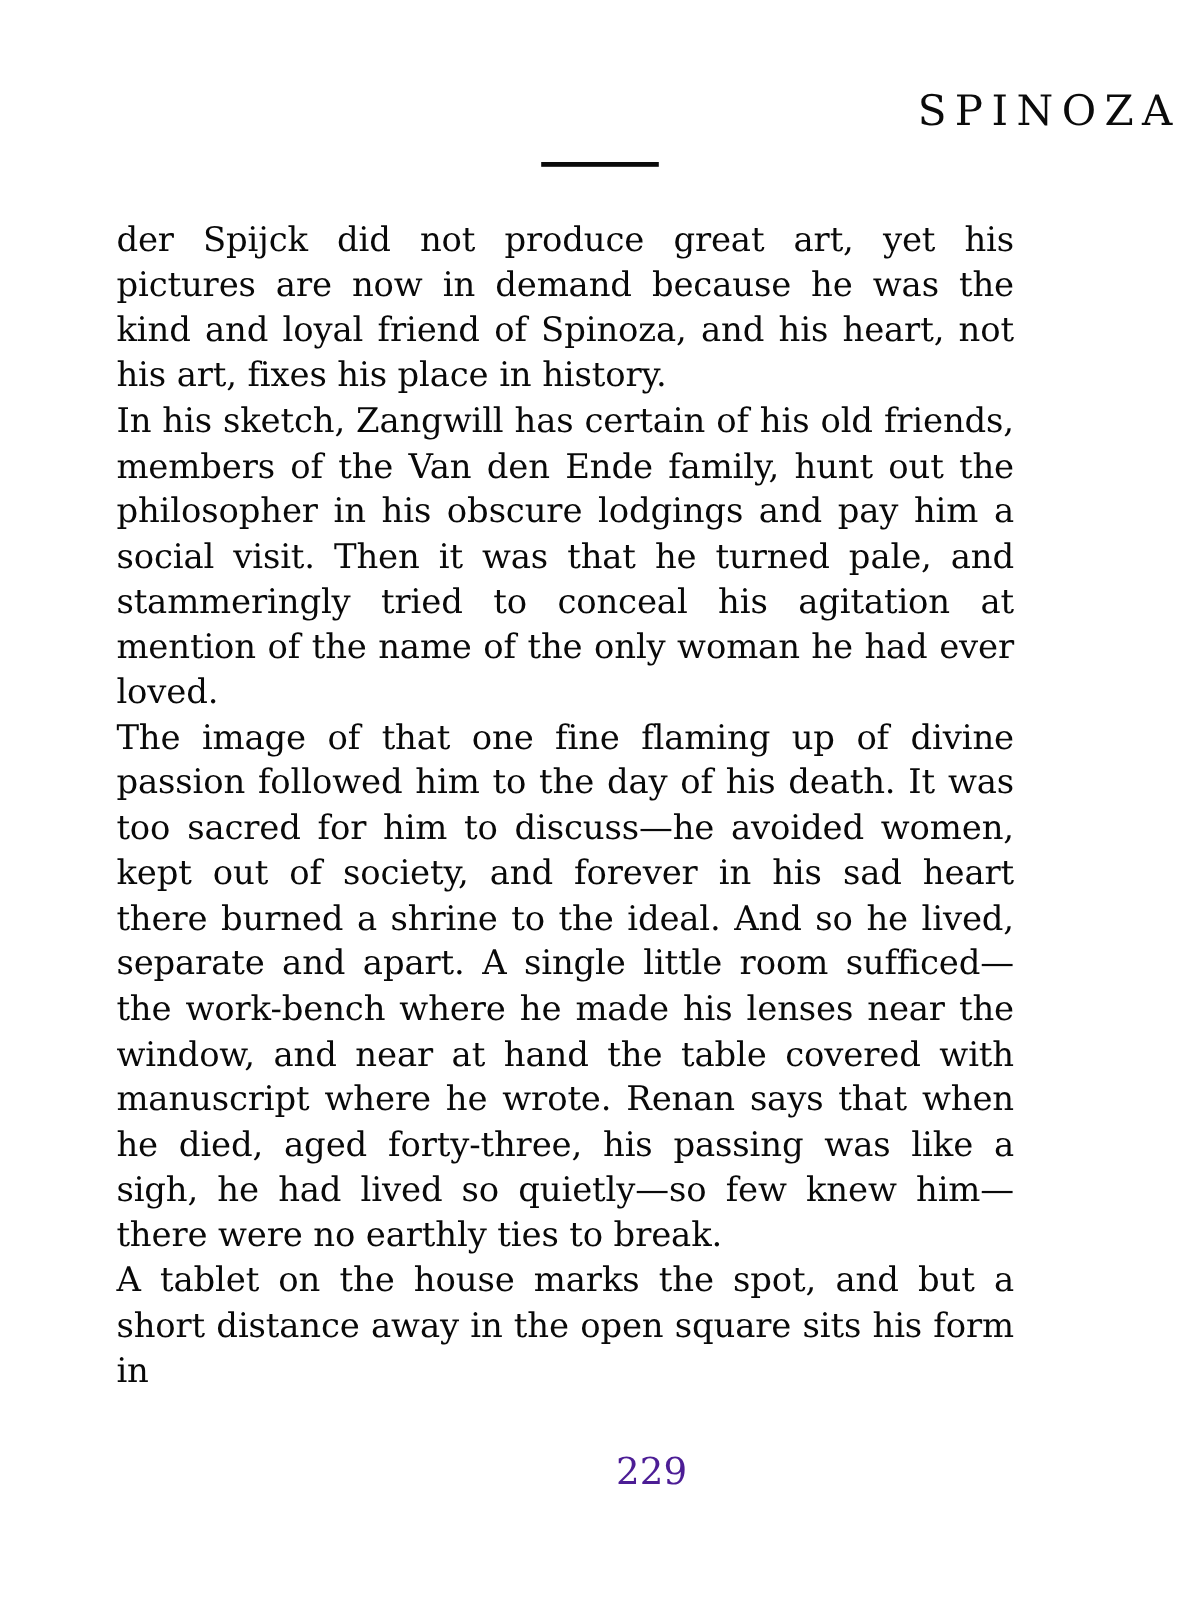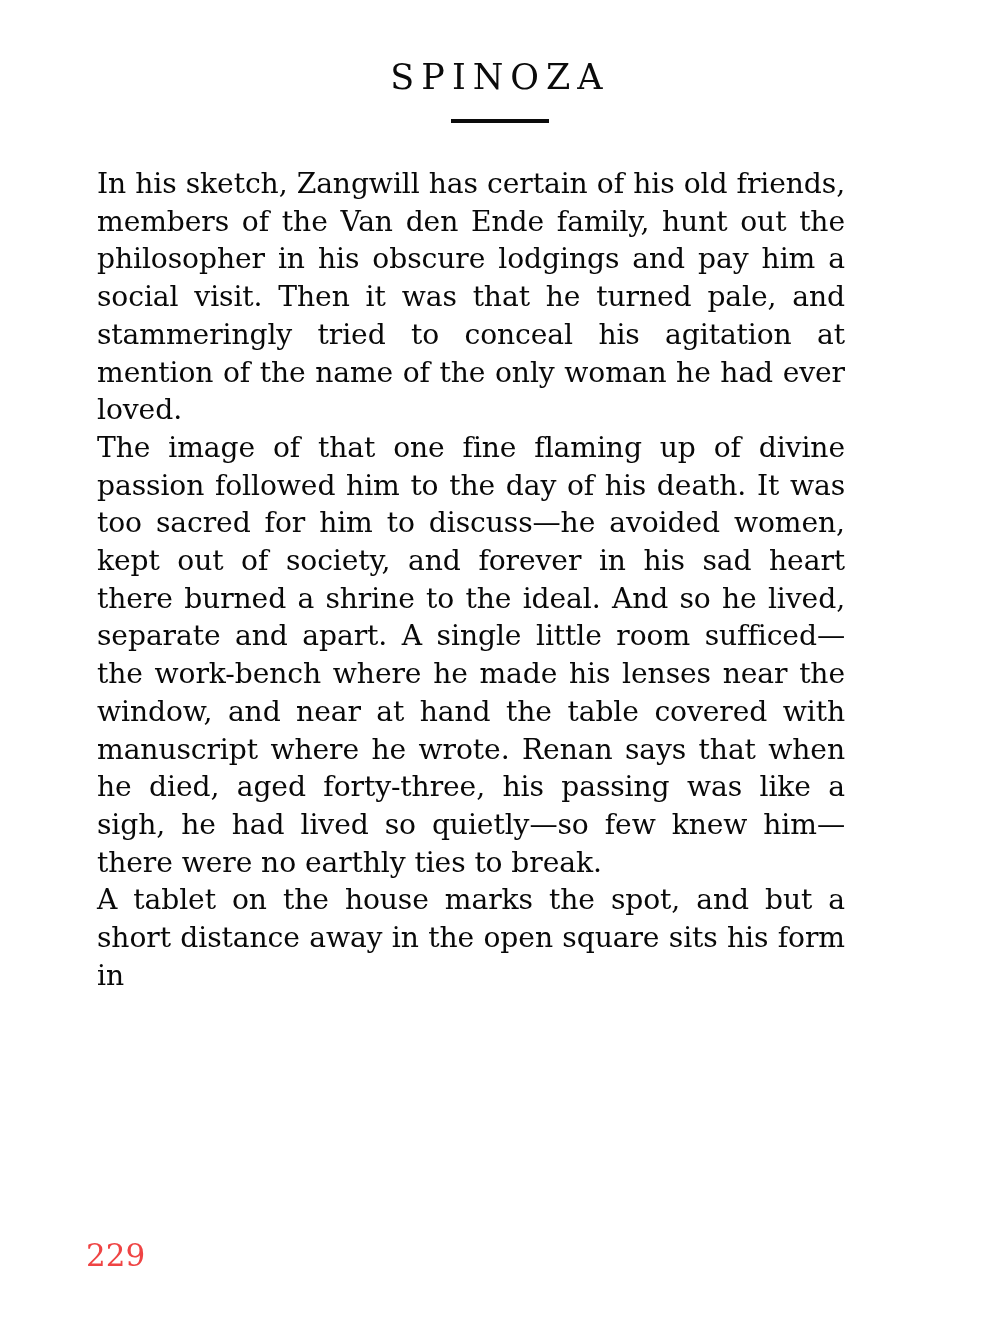--- a/index.html
+++ b/index.html
@@ -14,26 +14,26 @@
     color: #000000;
     overflow: hidden;
   }
   .page {
     position: relative;
     width: 1000px;
     height: 1331px;
     box-sizing: border-box;
   }
   .header-title {
-    text-align: center;
+    text-align: right;
     font-family: "DejaVu Serif", serif;
     font-size: 35px;
     letter-spacing: 7px;
     font-weight: 400;
-    margin: 0;
+    margin: 16px;
     padding-top: 57px;
     color: #0b0b0b;
   }
   .header-rule {
     width: 98px;
     height: 4px;
     background: #0b0b0b;
     margin: 22px auto 0 auto;
   }
   .body-col {
@@ -50,42 +50,43 @@
     text-align: justify;
     text-justify: inter-word;
     font-family: "DejaVu Serif", serif;
     letter-spacing: -0.1px;
   }
   .folio {
     position: absolute;
     left: 0;
     right: 0;
     top: 1193px;
+    text-align: center;
     font-size: 31px;
     font-family: "DejaVu Serif", serif;
-    color: #ef4444;
-    margin-top: 44px;
+    color: #4c1d95;
   }
   .folio span { display: inline-block; margin-left: 86px; }
   
   .stretch-last::after {
     content: "";
     display: inline-block;
     width: 100%;
   }
 </style>
 </head>
 <body>
 
 <div class="page">
 
   <h1 class="header-title">SPINOZA</h1>
   <div class="header-rule"></div>
 
   <div class="body-col">
+    <p class="para">der Spijck did not produce great art, yet his pictures are now in demand because he was the kind and loyal friend of Spinoza, and his heart, not his art, fixes his place in history.</p>
     <p class="para">In his sketch, Zangwill has certain of his old friends, members of the Van den Ende family, hunt out the philosopher in his obscure lodgings and pay him a social visit. Then it was that he turned pale, and stammeringly tried to conceal his agitation at mention of the name of the only woman he had ever loved.</p>
     <p class="para">The image of that one fine flaming up of divine passion followed him to the day of his death. It was too sacred for him to discuss—he avoided women, kept out of society, and forever in his sad heart there burned a shrine to the ideal. And so he lived, separate and apart. A single little room sufficed—the work-bench where he made his lenses near the window, and near at hand the table covered with manuscript where he wrote. Renan says that when he died, aged forty-three, his passing was like a sigh, he had lived so quietly—so few knew him—there were no earthly ties to break.</p>
     <p class="para stretch-last">A tablet on the house marks the spot, and but a short distance away in the open square sits his form in</p>
   </div>
 
   <div class="folio">
     <span>229</span>
   </div>
 
 </div>

